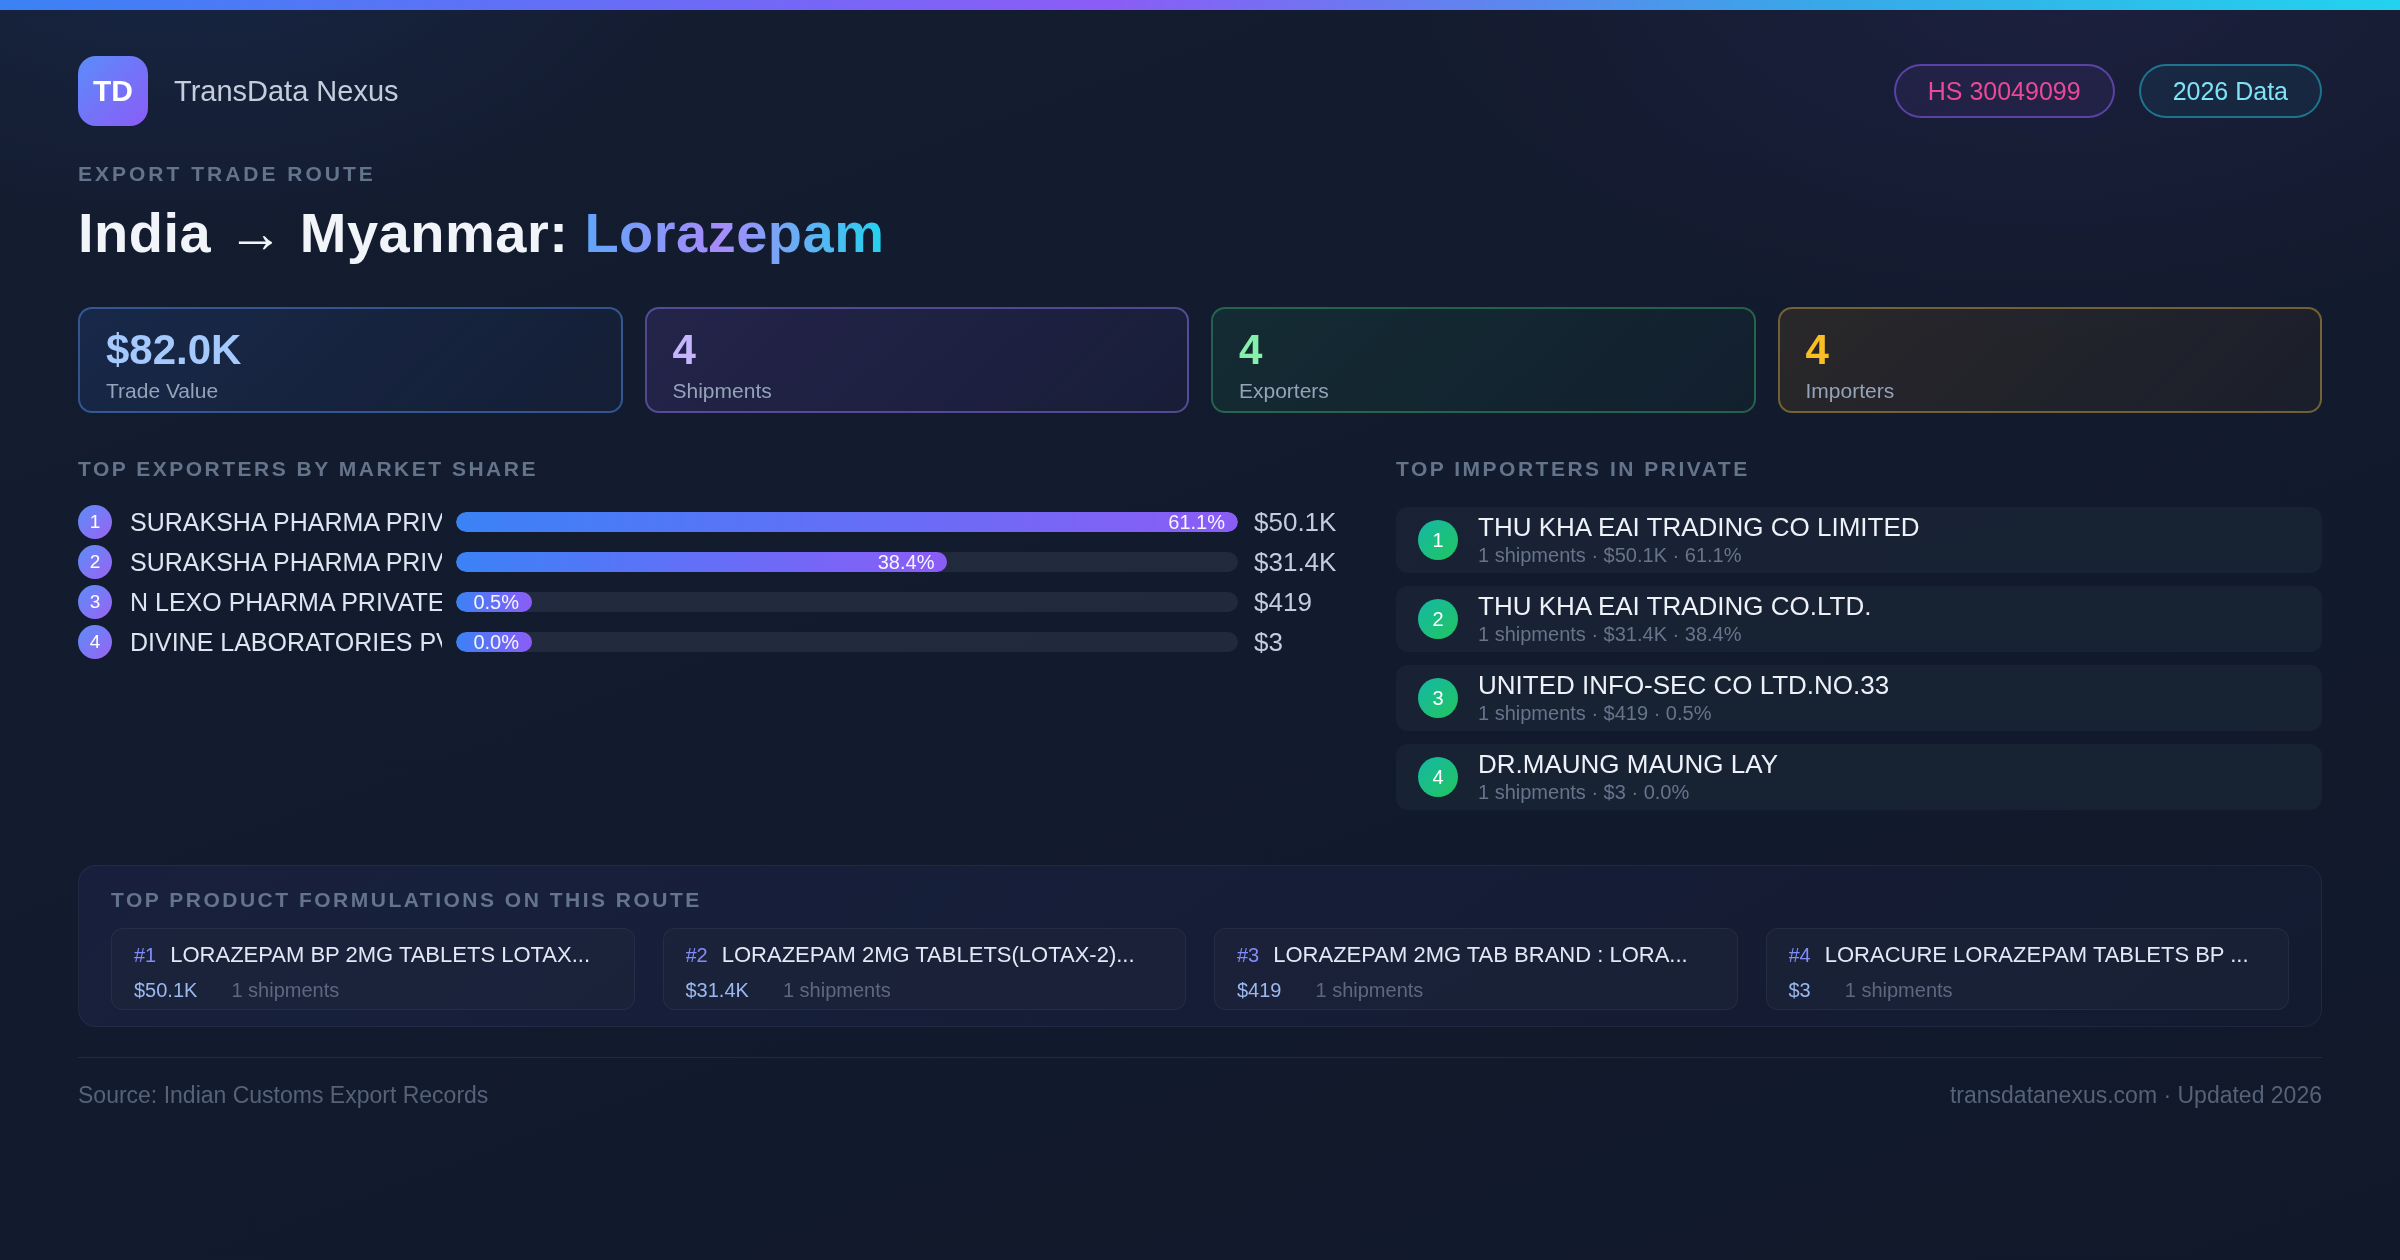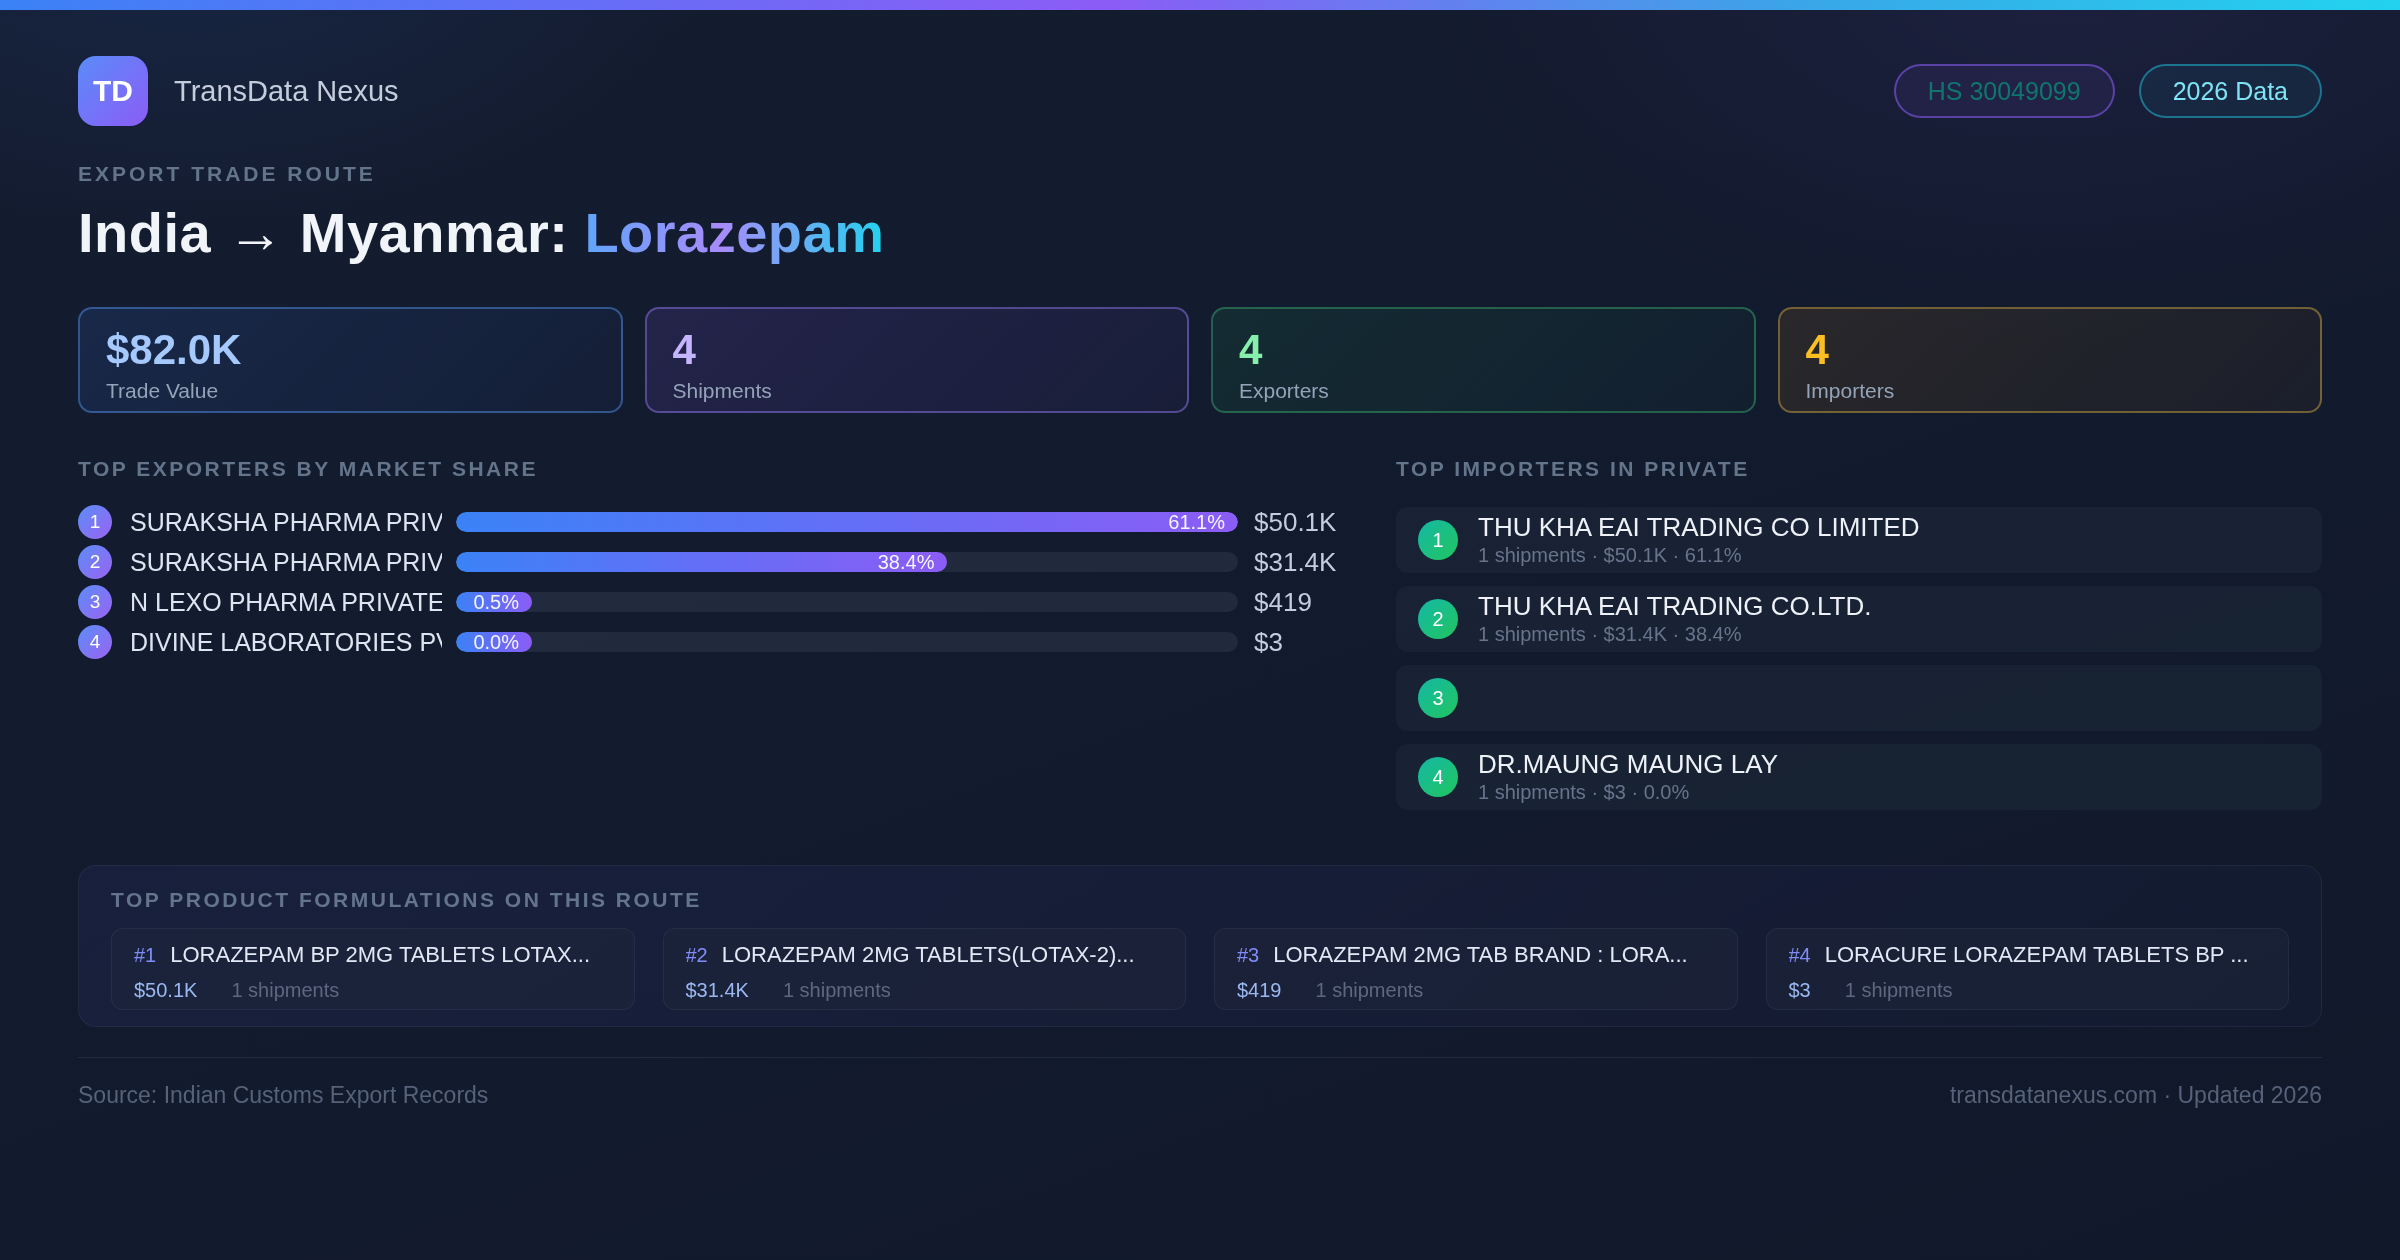--- a/index.html
+++ b/index.html
@@ -27,21 +27,21 @@
     display:flex; align-items:center; justify-content:center;
     color:#ffffff; font-size:30px; font-weight:bold;
   }
   .brand-name { font-size:29px; color:#c3cddc; }
   .pills { display:flex; gap:24px; }
   .pill {
     height:54px; border-radius:28px; padding:0 32px;
     display:flex; align-items:center; font-size:25px;
     border:2px solid; background:transparent; cursor:pointer;
   }
-  .pill-hs { border-color:rgba(139,92,246,.55); color:#0f766e; background:rgba(139,92,246,.08); }
+  .pill-hs { border-color:rgba(139,92,246,.55); color:#ec4899; background:rgba(139,92,246,.08); }
   .pill-year { border-color:rgba(34,211,238,.45); color:#7fe3f5; background:rgba(34,211,238,.06); }
 
   
   .eyebrow { margin-top:36px; font-size:21px; letter-spacing:3px; color:#64748b; font-weight:bold; }
   .title { margin-top:14px; font-size:56px; font-weight:bold; color:#f1f5f9; letter-spacing:.5px; }
   .title .hl {
     background:linear-gradient(90deg, #60a5fa 0%, #a78bfa 45%, #22d3ee 100%);
     -webkit-background-clip:text; background-clip:text; color:transparent;
   }
 
@@ -234,20 +234,24 @@
       <div class="imp-card">
         <div class="imp-badge">2</div>
         <div>
           <div class="imp-name">THU KHA EAI TRADING CO.LTD.</div>
           <div class="imp-meta">1 shipments · $31.4K · 38.4%</div>
         </div>
       </div>
 
       <div class="imp-card">
         <div class="imp-badge">3</div>
+        <div>
+          <div class="imp-name">UNITED INFO-SEC CO LTD.NO.33</div>
+          <div class="imp-meta">1 shipments · $419 · 0.5%</div>
+        </div>
       </div>
 
       <div class="imp-card">
         <div class="imp-badge">4</div>
         <div>
           <div class="imp-name">DR.MAUNG MAUNG LAY</div>
           <div class="imp-meta">1 shipments · $3 · 0.0%</div>
         </div>
       </div>
     </div>

